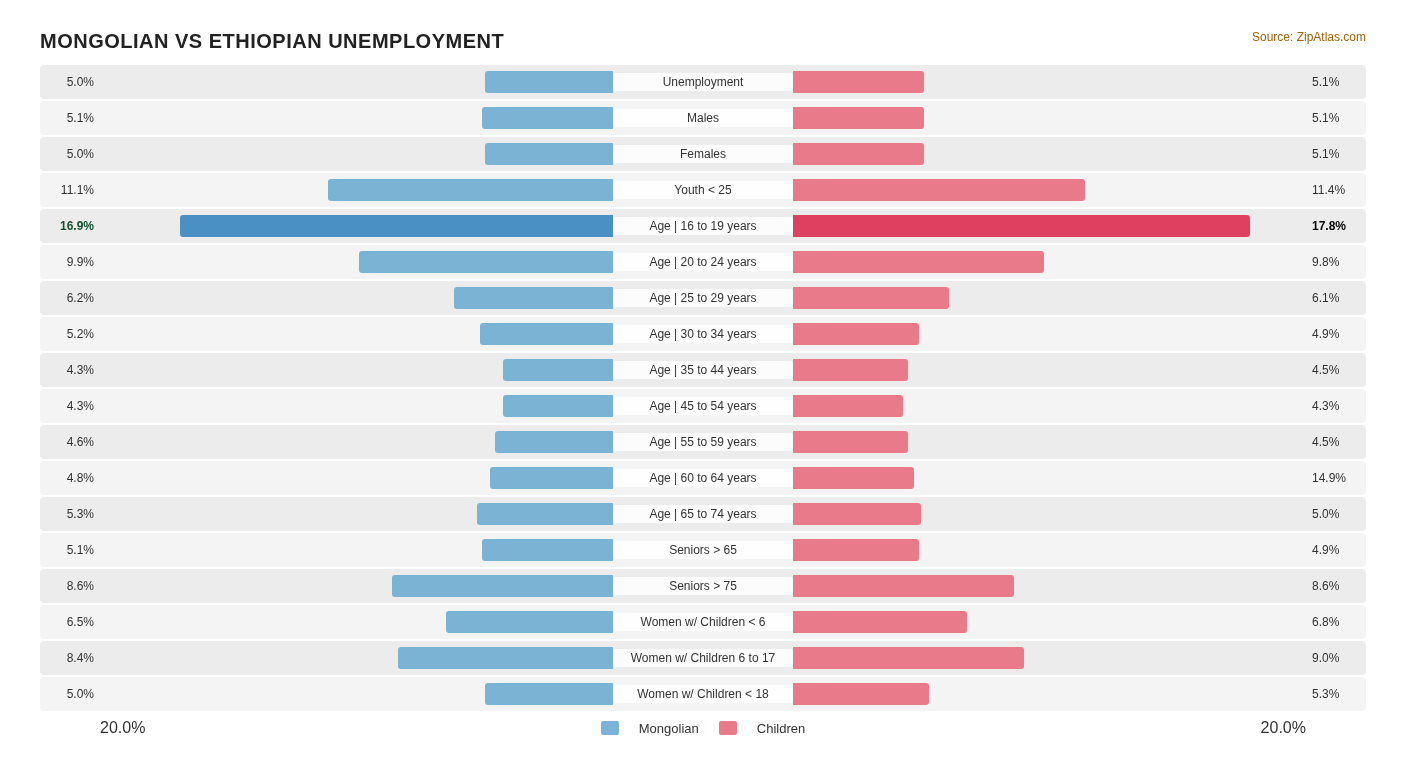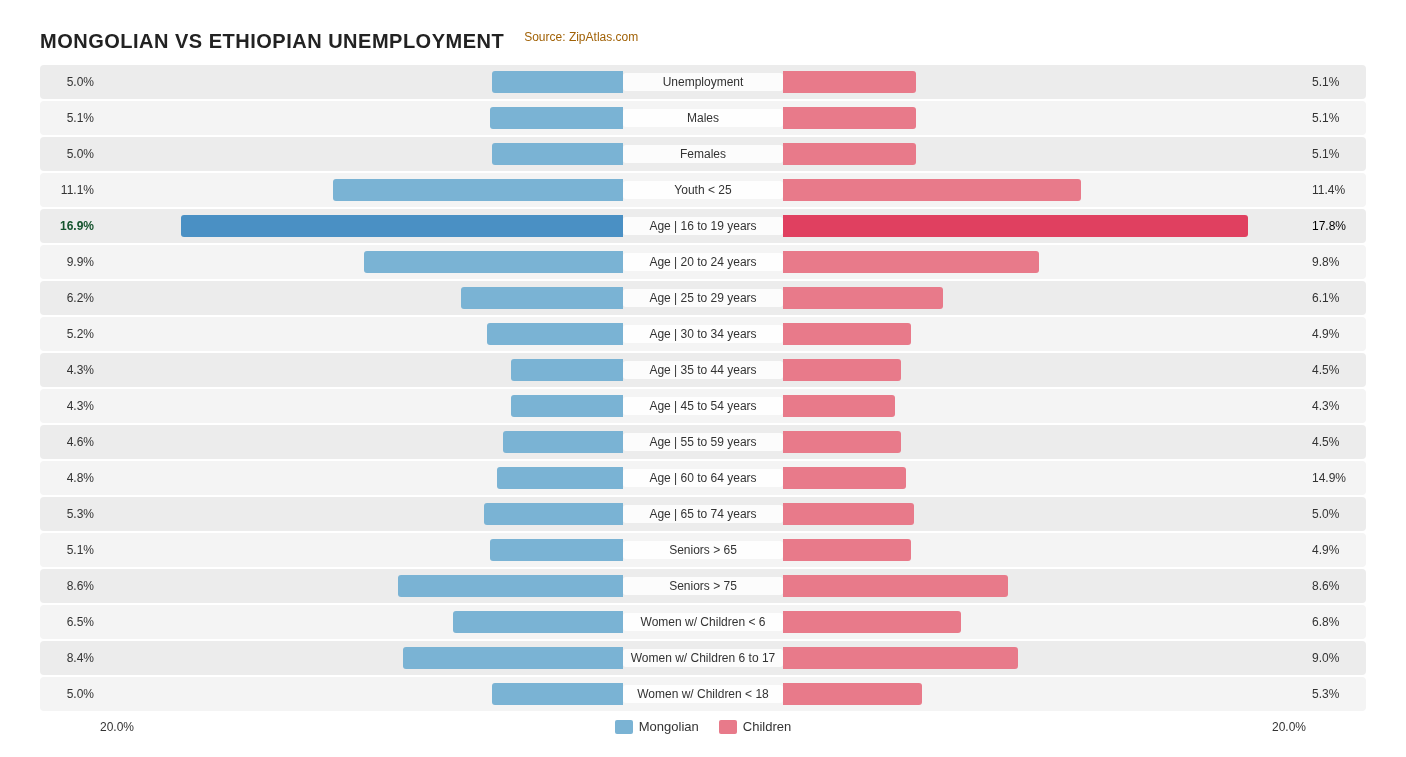--- a/index.html
+++ b/index.html
@@ -10,20 +10,21 @@
       min-height: 757px;
       padding: 20px;
     }
     .chart-container {
       width: 100%;
       background: #fff;
       padding: 10px 20px 20px 20px;
     }
     .chart-header {
       display: flex;
+      justify-content: space-between;
       align-items: flex-start;
       margin-bottom: 12px;
       gap: 20px;
     }
     .chart-title {
       font-size: 20px;
       font-weight: bold;
       text-transform: uppercase;
       color: #222;
       letter-spacing: 0.5px;
@@ -91,21 +92,21 @@
       height: 22px;
       background: #7ab3d4;
       border-radius: 3px 0 0 3px;
     }
     .bar-pink {
       height: 22px;
       background: #e87a8a;
       border-radius: 0 3px 3px 0;
     }
     .label-box {
-      width: 160px;
+      width: 180px;
       flex-shrink: 0;
       text-align: center;
       font-size: 12px;
       color: #333;
       z-index: 2;
       background: rgba(255,255,255,0.85);
       padding: 2px 6px;
       border-radius: 3px;
       white-space: nowrap;
     }
@@ -125,43 +126,43 @@
       background: #4a90c4;
     }
     .bar-pink-highlight {
       background: #e04060;
     }
     .left-val-bold {
       font-weight: bold;
       color: #14532d;
     }
     .right-val-bold {
-      font-weight: normal;
+      font-weight: bold;
       color: #000;
     }
     .chart-footer {
       display: flex;
       justify-content: space-between;
       align-items: center;
       margin-top: 8px;
       padding: 0 60px;
     }
     .axis-label {
-      font-size: 12px;
+      font-size: 16px;
       color: #333;
     }
     .legend {
       display: flex;
       align-items: center;
       gap: 20px;
     }
     .legend-item {
       display: flex;
       align-items: center;
-      gap: 6px;
+      gap: 20px;
       font-size: 13px;
       color: #333;
     }
     .legend-swatch {
       width: 18px;
       height: 14px;
       border-radius: 2px;
     }
     .swatch-blue { background: #7ab3d4; }
     .swatch-pink { background: #e87a8a; }

